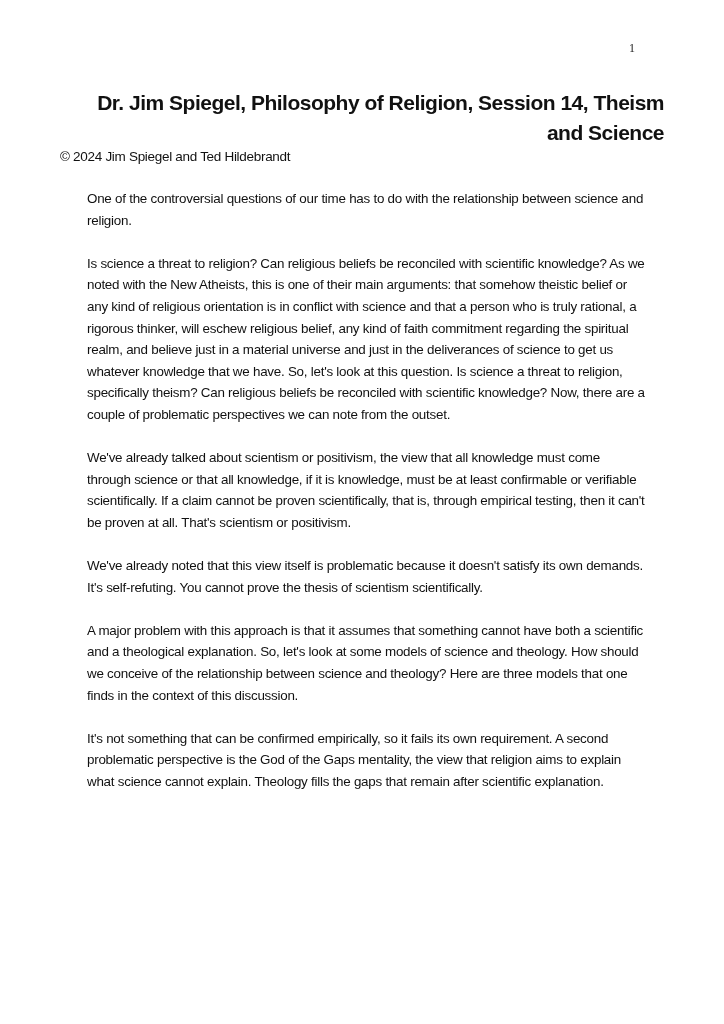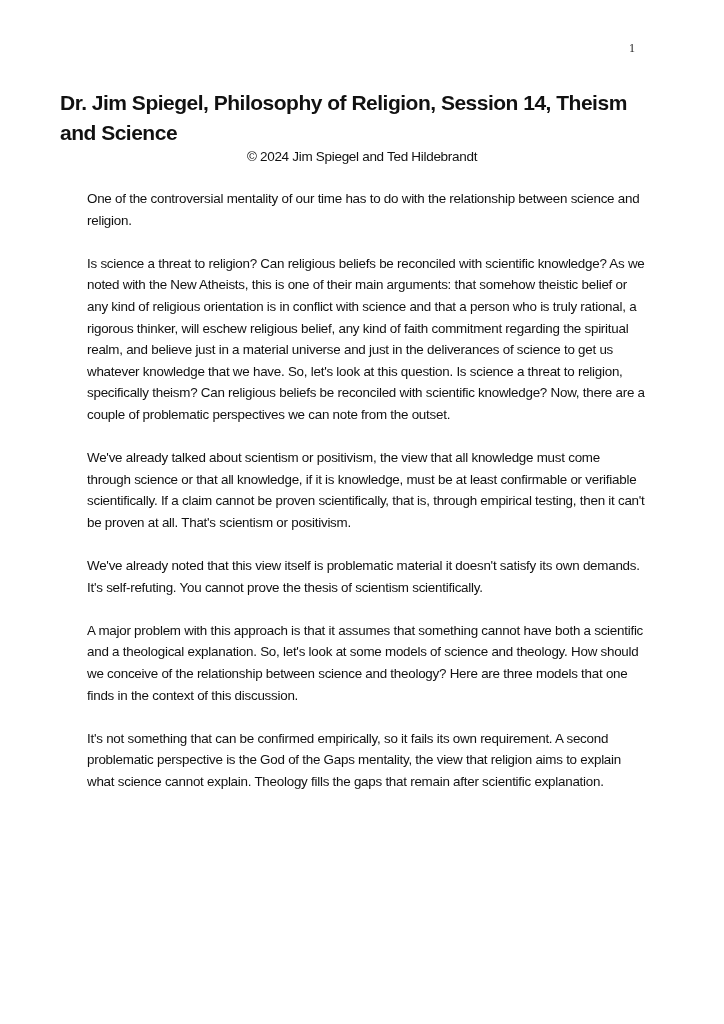--- a/index.html
+++ b/index.html
@@ -20,35 +20,35 @@
       left: 629px;
       font-family: "Liberation Serif", serif;
       font-size: 12px;
       color: #222;
     }
     .title {
       position: absolute;
       top: 88px;
       left: 60px;
       width: 604px;
-      text-align: left;
+      text-align: right;
       font-family: "Liberation Sans", sans-serif;
       font-weight: bold;
       font-size: 21px;
       line-height: 30px;
       letter-spacing: -0.5px;
       margin: 0;
       color: #111;
     }
     .copyright {
       position: absolute;
       top: 147px;
       left: 60px;
       width: 604px;
-      text-align: center;
+      text-align: left;
       font-family: "Liberation Sans", sans-serif;
       font-size: 13.5px;
       line-height: 20px;
       letter-spacing: -0.3px;
       color: #111;
     }
     .body {
       position: absolute;
       top: 188px;
       left: 87px;
@@ -66,19 +66,19 @@
 </head>
 <body>
 
 <div class="page-number">1</div>
 
 <h1 class="title">Dr. Jim Spiegel, Philosophy of Religion, Session 14, Theism and Science</h1>
 
 <div class="copyright">© 2024 Jim Spiegel and Ted Hildebrandt</div>
 
 <div class="body">
-  <p>One of the controversial mentality of our time has to do with the relationship between science and religion.</p>
+  <p>One of the controversial questions of our time has to do with the relationship between science and religion.</p>
   <p>Is science a threat to religion? Can religious beliefs be reconciled with scientific knowledge? As we noted with the New Atheists, this is one of their main arguments: that somehow theistic belief or any kind of religious orientation is in conflict with science and that a person who is truly rational, a rigorous thinker, will eschew religious belief, any kind of faith commitment regarding the spiritual realm, and believe just in a material universe and just in the deliverances of science to get us whatever knowledge that we have. So, let's look at this question. Is science a threat to religion, specifically theism? Can religious beliefs be reconciled with scientific knowledge? Now, there are a couple of problematic perspectives we can note from the outset.</p>
   <p>We've already talked about scientism or positivism, the view that all knowledge must come through science or that all knowledge, if it is knowledge, must be at least confirmable or verifiable scientifically. If a claim cannot be proven scientifically, that is, through empirical testing, then it can't be proven at all. That's scientism or positivism.</p>
-  <p>We've already noted that this view itself is problematic material it doesn't satisfy its own demands. It's self-refuting. You cannot prove the thesis of scientism scientifically.</p>
+  <p>We've already noted that this view itself is problematic because it doesn't satisfy its own demands. It's self-refuting. You cannot prove the thesis of scientism scientifically.</p>
   <p>A major problem with this approach is that it assumes that something cannot have both a scientific and a theological explanation. So, let's look at some models of science and theology. How should we conceive of the relationship between science and theology? Here are three models that one finds in the context of this discussion.</p>
   <p>It's not something that can be confirmed empirically, so it fails its own requirement. A second problematic perspective is the God of the Gaps mentality, the view that religion aims to explain what science cannot explain. Theology fills the gaps that remain after scientific explanation.</p>
 </div>
 
 </body></html>

